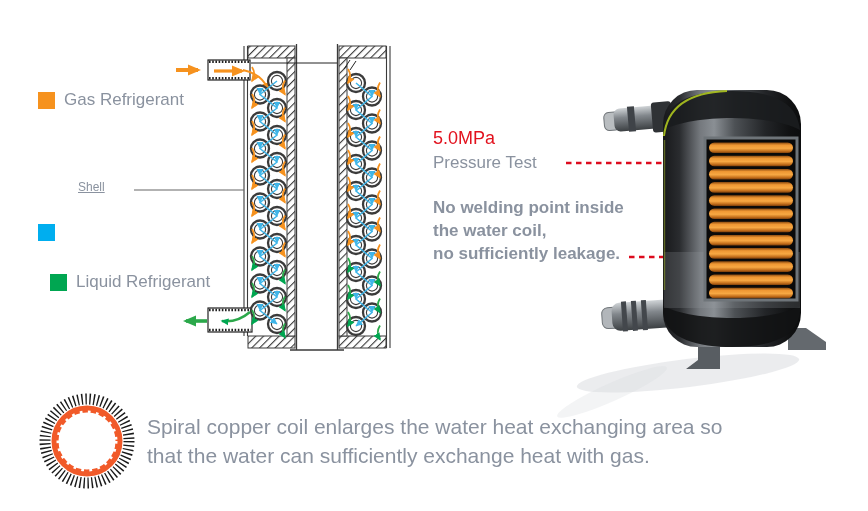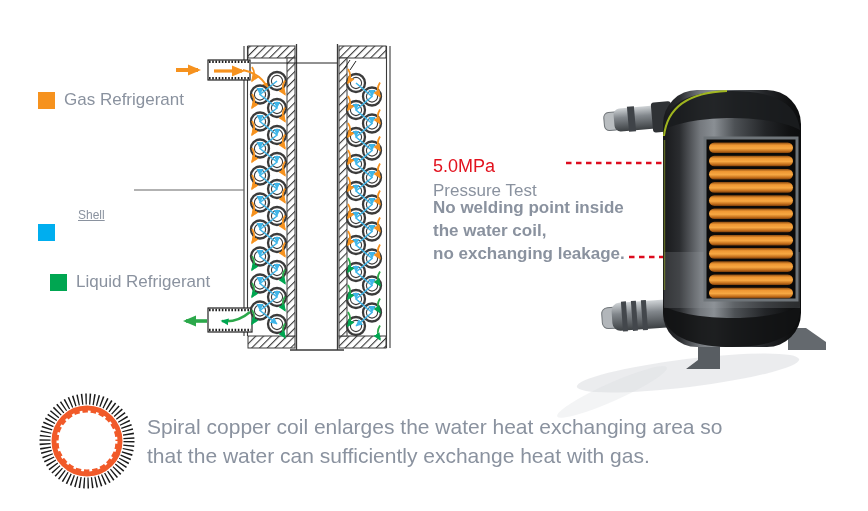--- a/index.html
+++ b/index.html
@@ -1,21 +1,21 @@
 <!DOCTYPE html>
 <html><head>
 <meta charset="utf-8">
 <style>
   html,body{margin:0;padding:0;background:#ffffff;}
   .canvas{
     position:relative;width:868px;height:511px;overflow:hidden;
     font-family:"Liberation Sans",sans-serif;background:#ffffff;
   }
   #art{position:absolute;left:0;top:0;}
-  .txt{position:absolute;color:#8A929F;white-space:nowrap;margin-top:28px;}
+  .txt{position:absolute;color:#8A929F;white-space:nowrap;}
   .legend-row{position:absolute;display:flex;align-items:center;gap:9px;}
   .swatch{width:17px;height:17px;display:inline-block;}
   .sw-gas{background:#F6921E;}
   .sw-cool{background:#00AEEF;}
   .sw-liq{background:#00A651;}
   .legend-label{font-size:17px;color:#8A929F;}
   .shell-label{font-size:12px;text-decoration:underline;}
   .pressure-value{font-size:18px;color:#E2121E;}
   .pressure-label{font-size:17px;}
   .para{position:absolute;font-size:17px;line-height:23px;color:#8A929F;white-space:nowrap;}
@@ -318,20 +318,20 @@
   <div class="legend-row" style="left:38px;top:272px;padding-left:12px;">
     <span class="swatch sw-liq"></span>
     <span class="legend-label">Liquid Refrigerant</span>
   </div>
 
   <div class="txt pressure-value" style="left:433px;top:128px;">5.0MPa</div>
   <div class="txt pressure-label" style="left:433px;top:153px;">Pressure Test</div>
   <div class="para" style="left:433px;top:196px;font-weight:bold;">
     <div>No welding point inside</div>
     <div>the water coil,</div>
-    <div>no exchanging leakage.</div>
+    <div>no sufficiently leakage.</div>
   </div>
 
   <div class="caption" style="left:147px;top:412px;">
     <div>Spiral copper coil enlarges the water heat exchanging area so</div>
     <div>that the water can sufficiently exchange heat with gas.</div>
   </div>
 </div>
 
 </body></html>

